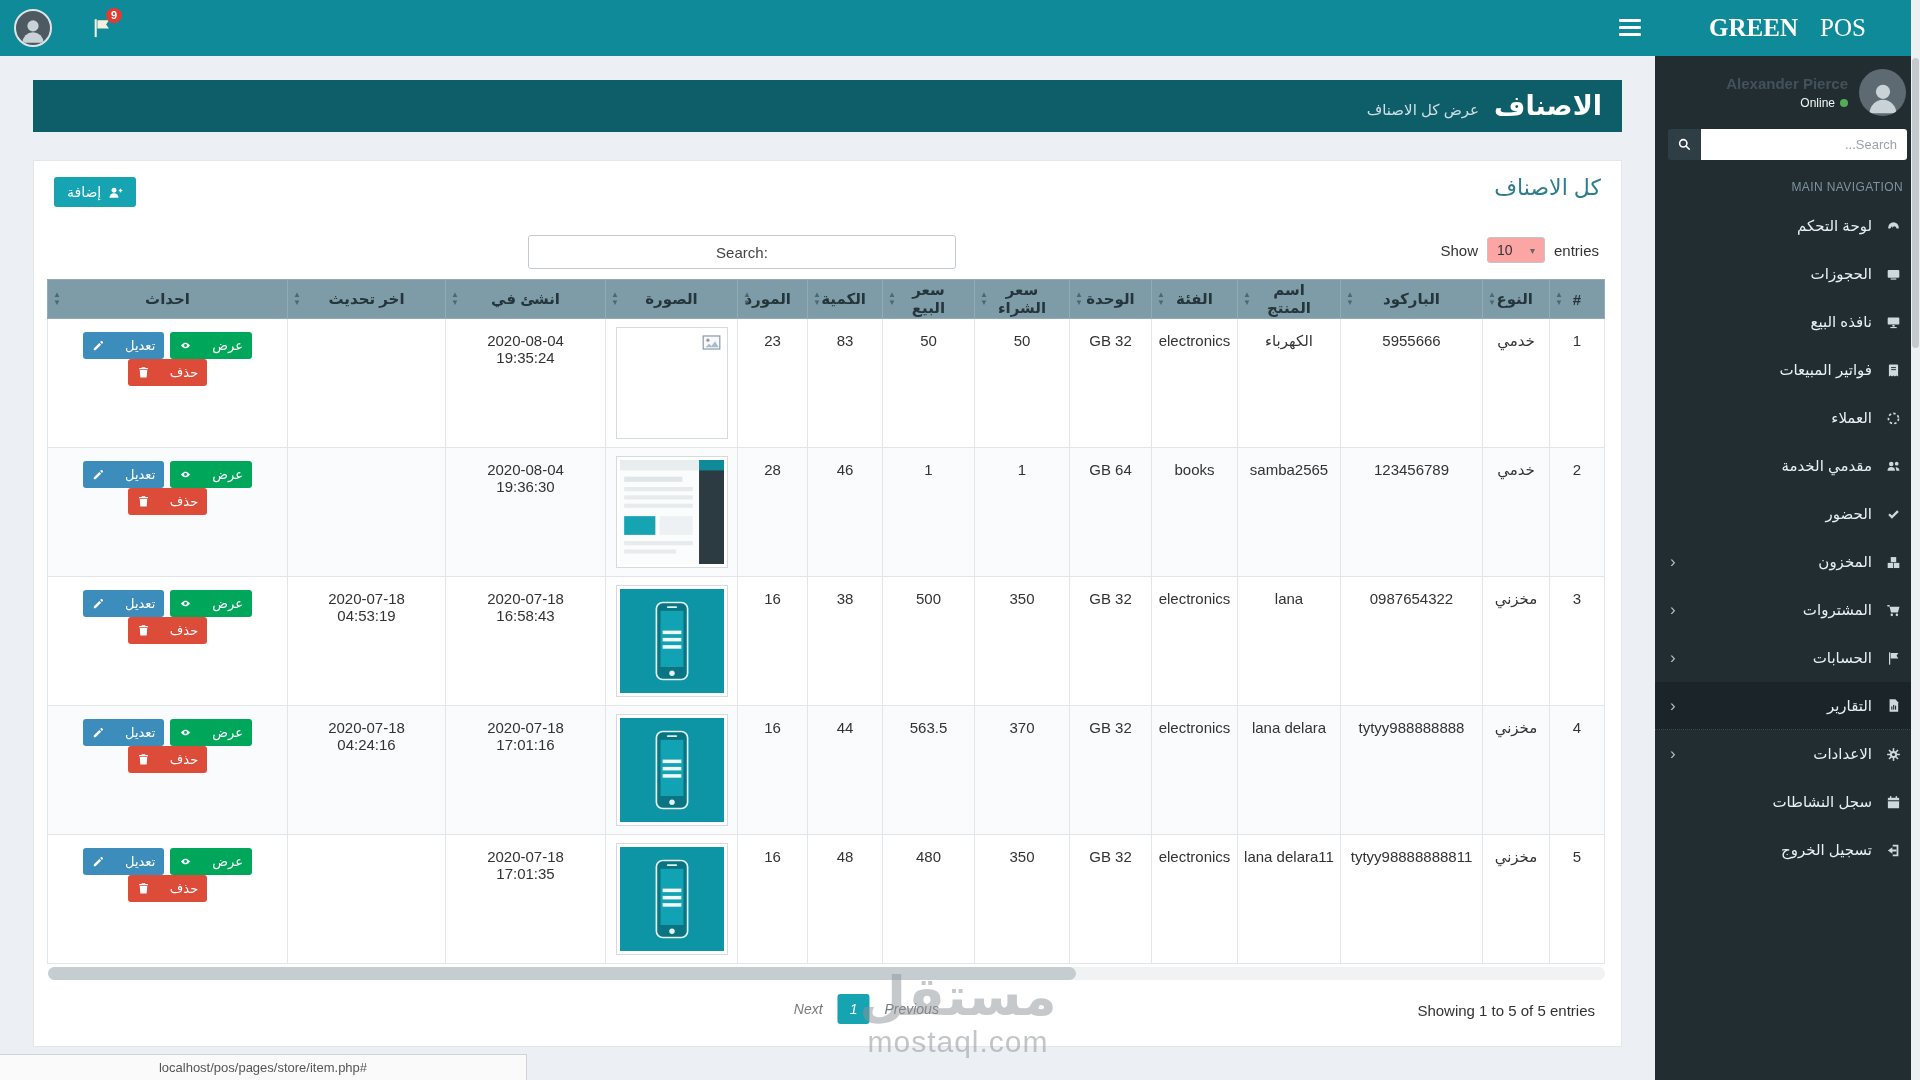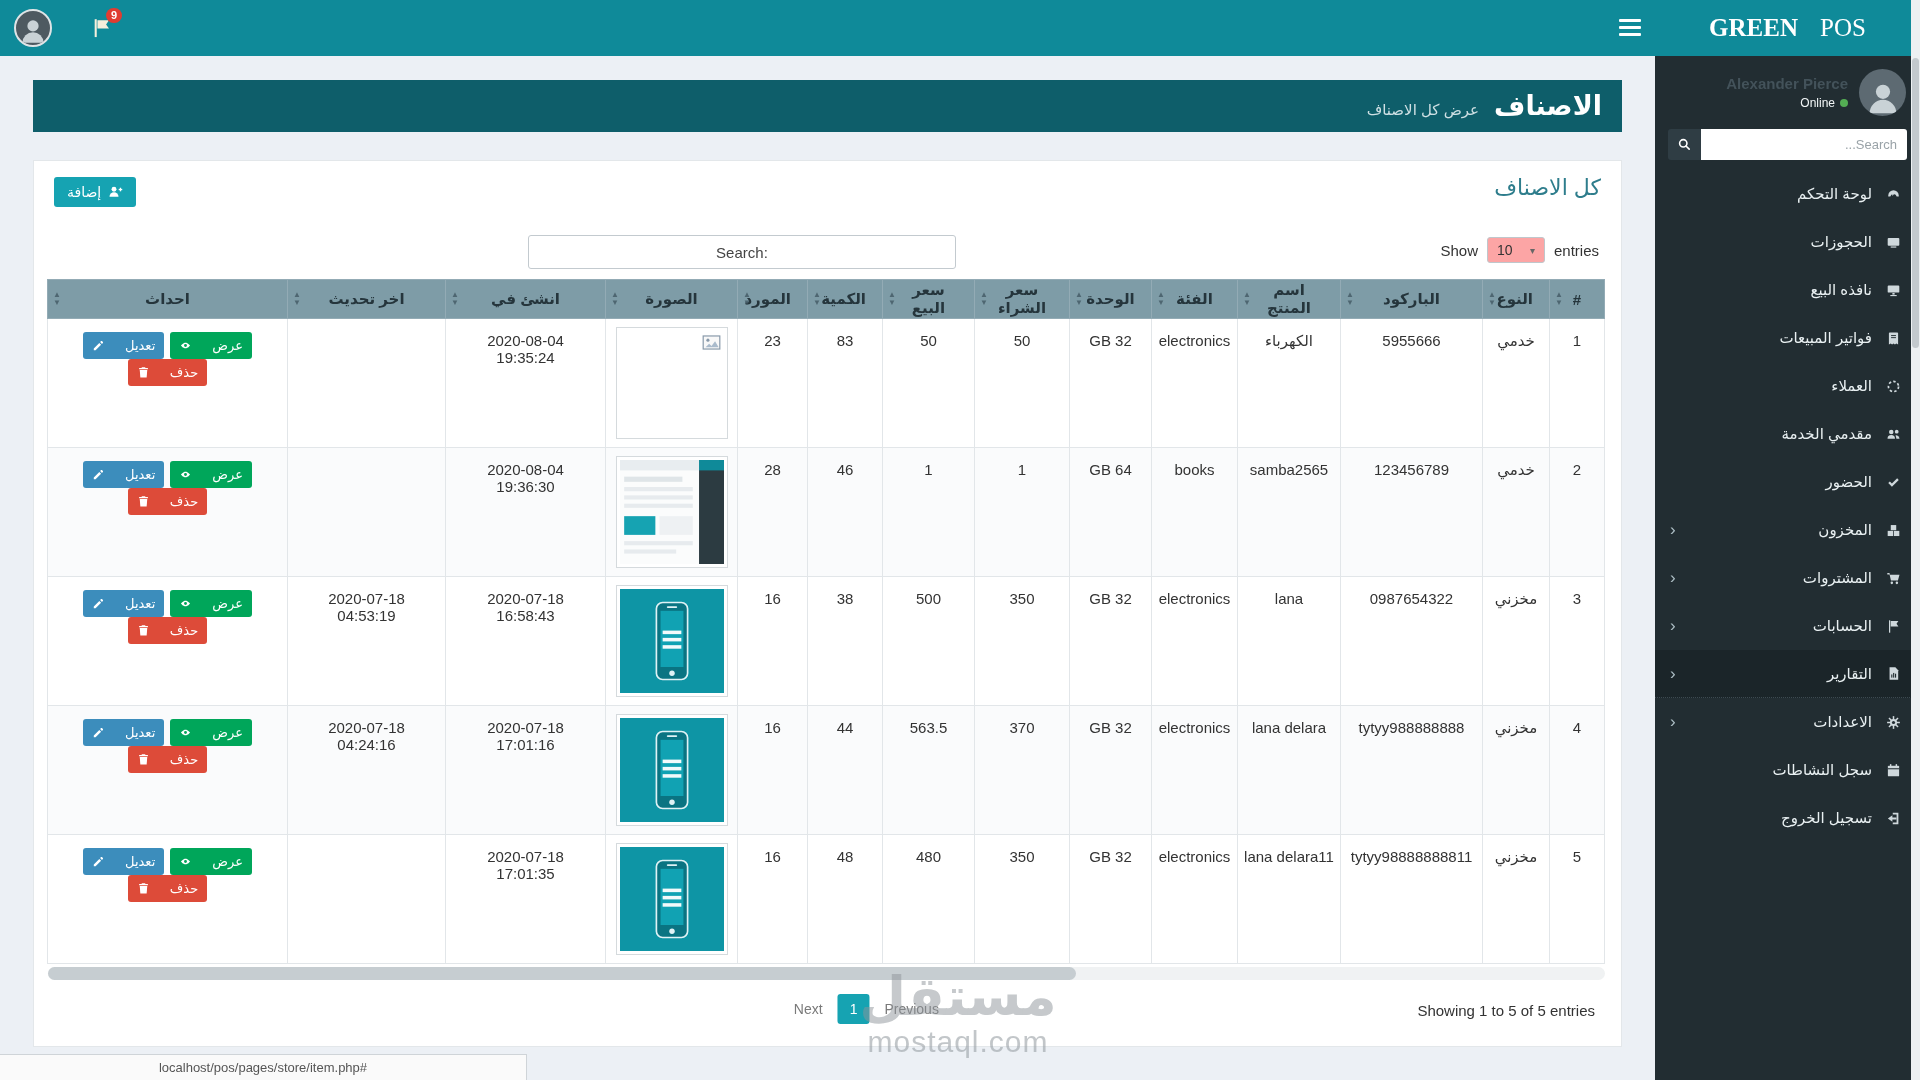--- a/index.html
+++ b/index.html
@@ -48,21 +48,21 @@
 
   
   .content{position:absolute;top:56px;right:265px;left:0;bottom:0;}
   .content-header{margin:24px 33px 0;height:52px;background:var(--header-bar,#0e5e6a);display:flex;align-items:center;gap:15px;padding:0 20px;color:#fff;}
   .page-title{font-size:27px;font-weight:bold;}
   .page-subtitle{font-size:15px;color:#cfe0e4;margin-top:7px;}
 
   .card{position:relative;margin:28px 33px 0;background:#fff;border:1px solid #e3e7ea;padding:14px 16px 0;}
   .card-title{position:absolute;top:14px;right:20px;color:#2e7d8c;font-size:22px;}
   .add-btn{position:absolute;top:16px;left:20px;background:var(--add,#16a3b2);color:#fff;border:none;border-radius:3px;
-           padding:7px 13px;font-size:14px;display:flex;align-items:flex-start;gap:7px;cursor:pointer;font-family:inherit;}
+           padding:7px 13px;font-size:14px;display:flex;align-items:flex-end;gap:7px;cursor:pointer;font-family:inherit;}
 
   .controls{position:relative;margin-top:58px;height:42px;}
   .show-entries{position:absolute;right:6px;top:4px;direction:ltr;display:flex;align-items:center;gap:9px;font-size:15px;color:#333;}
   .select{border:1px solid #bfc7cc;border-radius:3px;padding:4px 9px;display:flex;gap:12px;align-items:center;font-size:14px;min-width:58px;justify-content:space-between;color:#333;cursor:pointer;background:#fca5a5;}
   .caret{font-size:10px;color:#666;}
   .caret::after{content:"▾";}
   .search-input{position:absolute;left:44.5%;transform:translateX(-50%);top:2px;width:428px;height:34px;border:1px solid #c3cacf;border-radius:3px;text-align:center;font-size:15px;color:#333;outline:none;}
   .search-input::placeholder{color:#444;}
 
   .table-wrap{margin-top:4px;}
@@ -80,21 +80,21 @@
   .act-btn{display:inline-flex;align-items:center;gap:20px;border:none;border-radius:3px;color:#fff;font-size:13px;padding:6px 9px;margin:0 3px;cursor:pointer;font-family:inherit;}
   .act-view{background:var(--green,#00a65a);} .act-edit{background:var(--blue,#3c8dbc);} .act-del{background:var(--red,#dd4b39);}
   .btn-ic{display:inline-flex;}
 
   .h-scrollbar{width:1557px;height:13px;background:#f0f2f3;margin-top:3px;position:relative;border-radius:7px;cursor:pointer;}
   .h-thumb{position:absolute;left:0;top:0;height:13px;width:66%;background:#c6cdd1;border-radius:7px;}
 
   .card-footer{position:relative;height:62px;margin-top:4px;}
   .info{position:absolute;right:10px;top:18px;font-size:15px;color:#333;}
   .pagination{position:absolute;left:52.5%;top:10px;transform:translateX(-50%);display:flex;align-items:center;}
-  .page-btn{font-size:14px;color:#7a7a7a;padding:7px 12px;cursor:pointer;}
+  .page-btn{font-size:14px;color:#7a7a7a;padding:7px 12px;cursor:pointer;font-style:italic;}
   .page-btn.active{background:var(--add,#16a3b2);color:#fff;border-radius:3px;margin:0 3px;}
 
   
   .watermark{position:fixed;left:958px;top:968px;transform:translateX(-50%);text-align:center;z-index:40;pointer-events:none;}
   .wm-ar{font-size:54px;font-weight:bold;color:#8d9499;opacity:.5;line-height:1.05;}
   .wm-en{font-size:30px;color:#9aa1a6;opacity:.6;letter-spacing:1px;}
 
   .statusbar{position:fixed;left:0;bottom:0;background:#fafafa;border:1px solid #cfd4d8;border-left:none;border-bottom:none;
              padding:5px 10px;font-size:13px;color:#555;z-index:60;width:527px;text-align:center;direction:ltr;}
 
@@ -157,20 +157,21 @@
     <input placeholder="Search..." style="">
     <button>
       <svg width="15" height="15" viewBox="0 0 16 16">
           <g stroke="#fff" stroke-width="1.7" fill="none">
             <circle cx="6.7" cy="6.7" r="3.9"></circle>
             <path d="M9.6 9.6l3.4 3.4" stroke-linecap="round"></path>
           </g>
         </svg>
     </button>
   </div>
+  <div class="nav-label">MAIN NAVIGATION</div>
   <nav id="side-nav">
       <div class="nav-item">
         <span class="nav-icon">
           <svg width="15" height="15" viewBox="0 0 16 16" xmlns="http://www.w3.org/2000/svg">
             <g fill="#cfd8dc">
               <path d="M8 3.4A5.6 5.6 0 0 0 2.4 9v1.2h2.2A3.4 3.4 0 0 1 8 7.4a3.4 3.4 0 0 1 3.4 2.8h2.2V9A5.6 5.6 0 0 0 8 3.4z"></path>
               <rect x="7.4" y="5.2" width="1.2" height="4.2" rx=".6" transform="rotate(38 8 7.3)"></rect>
             </g>
           </svg>
         </span>

